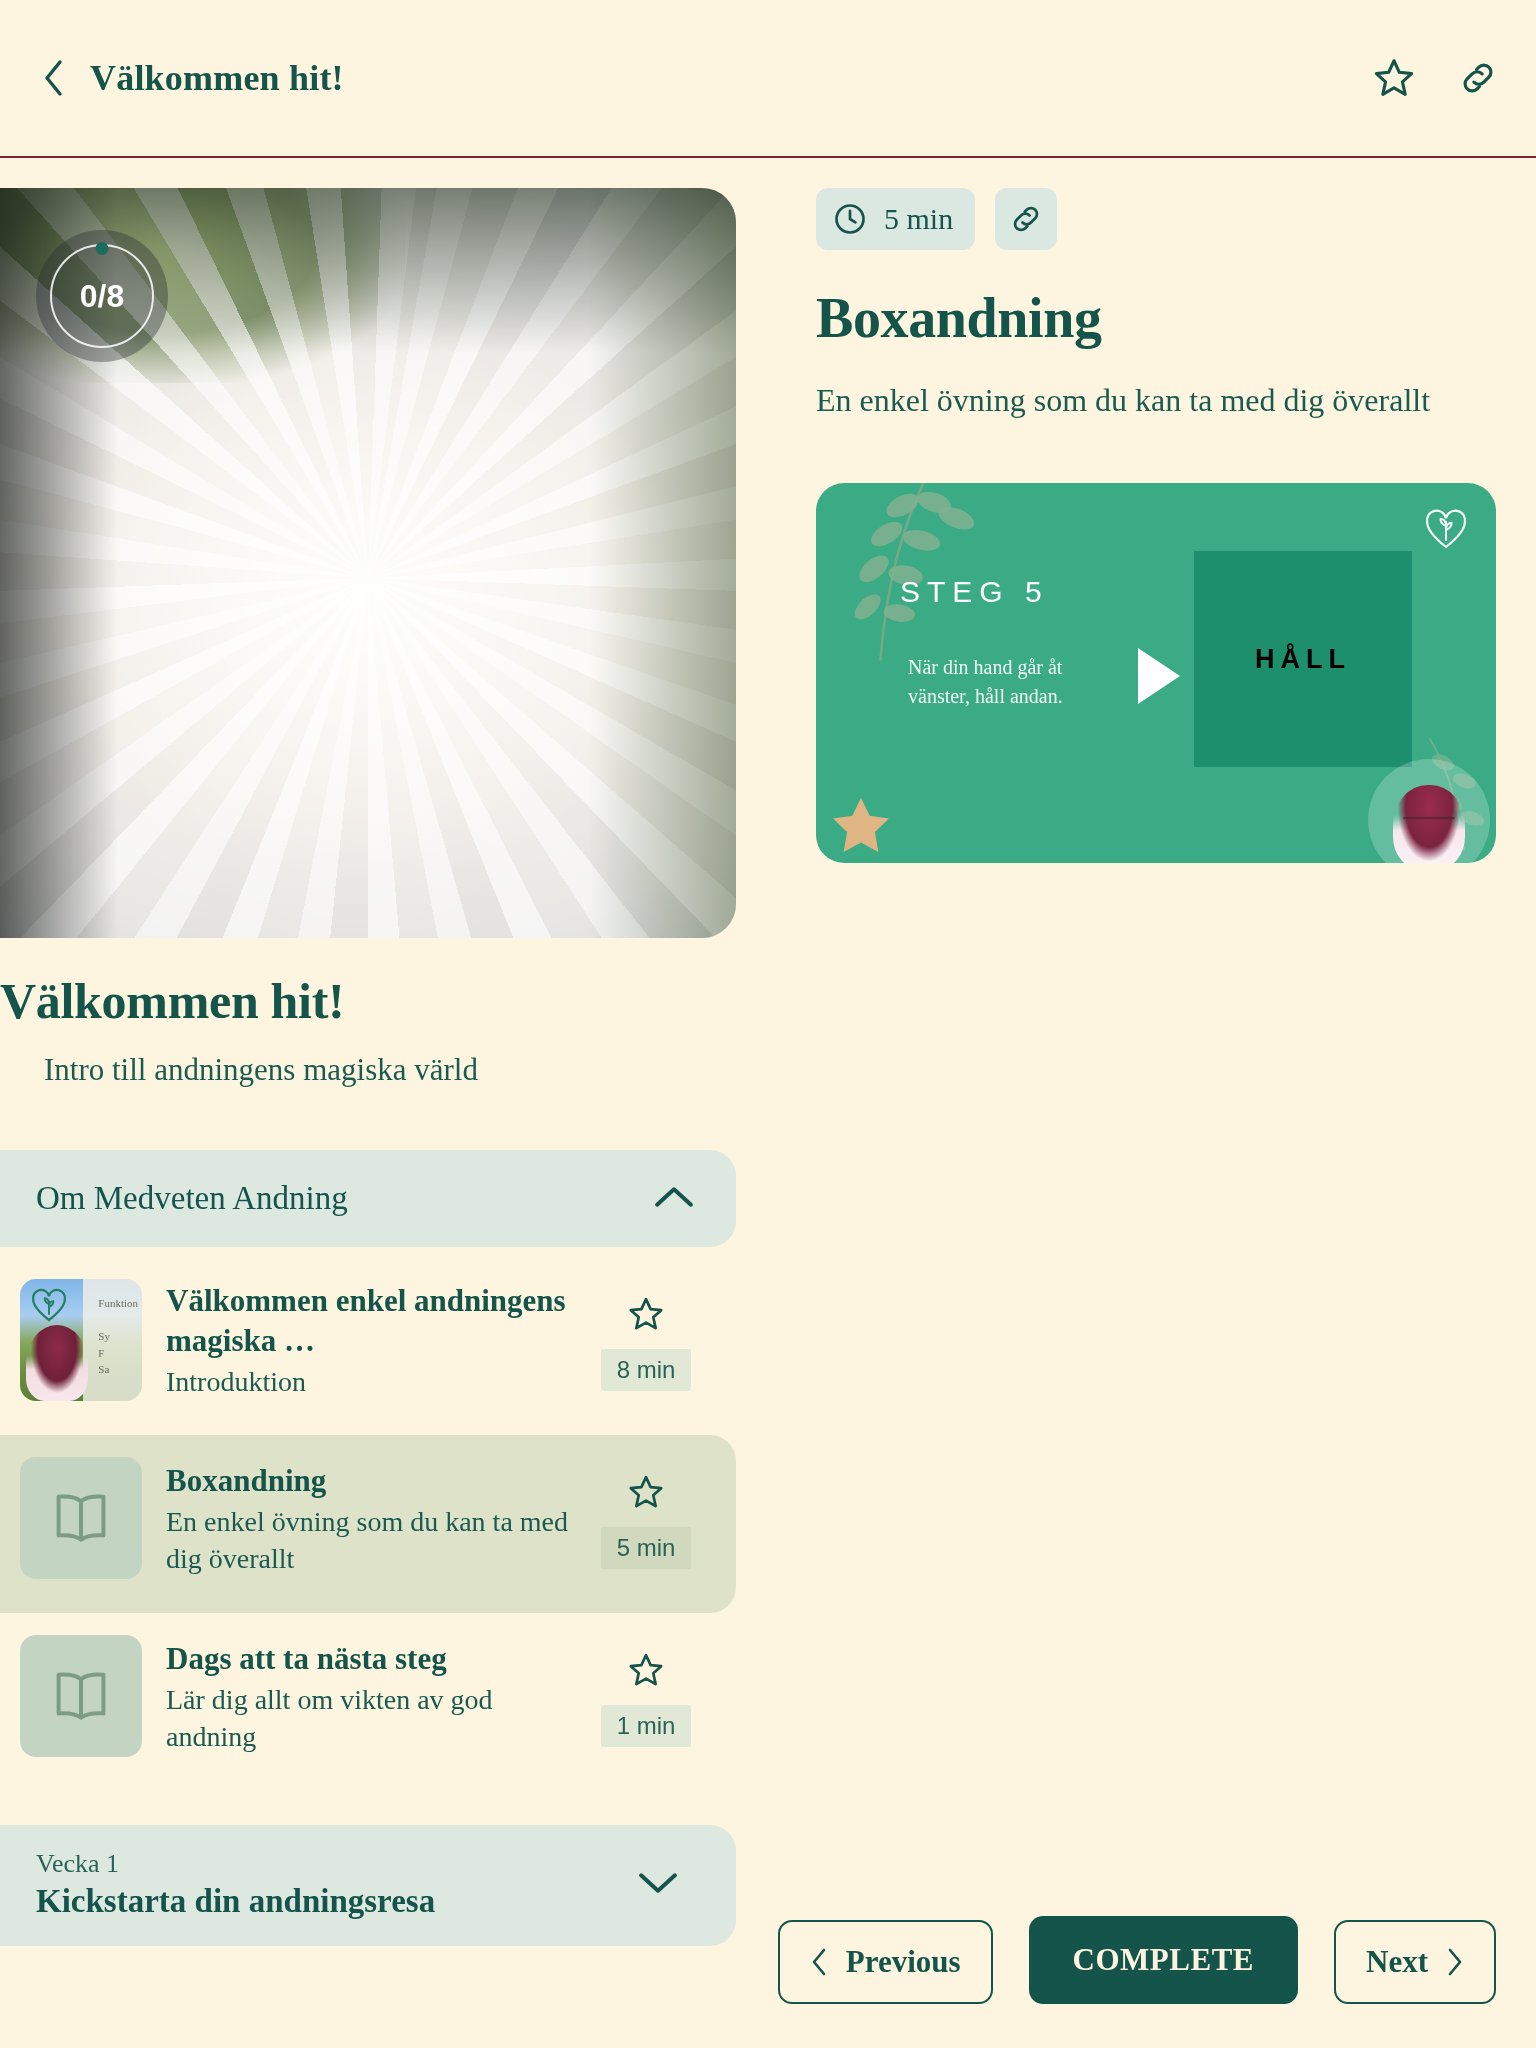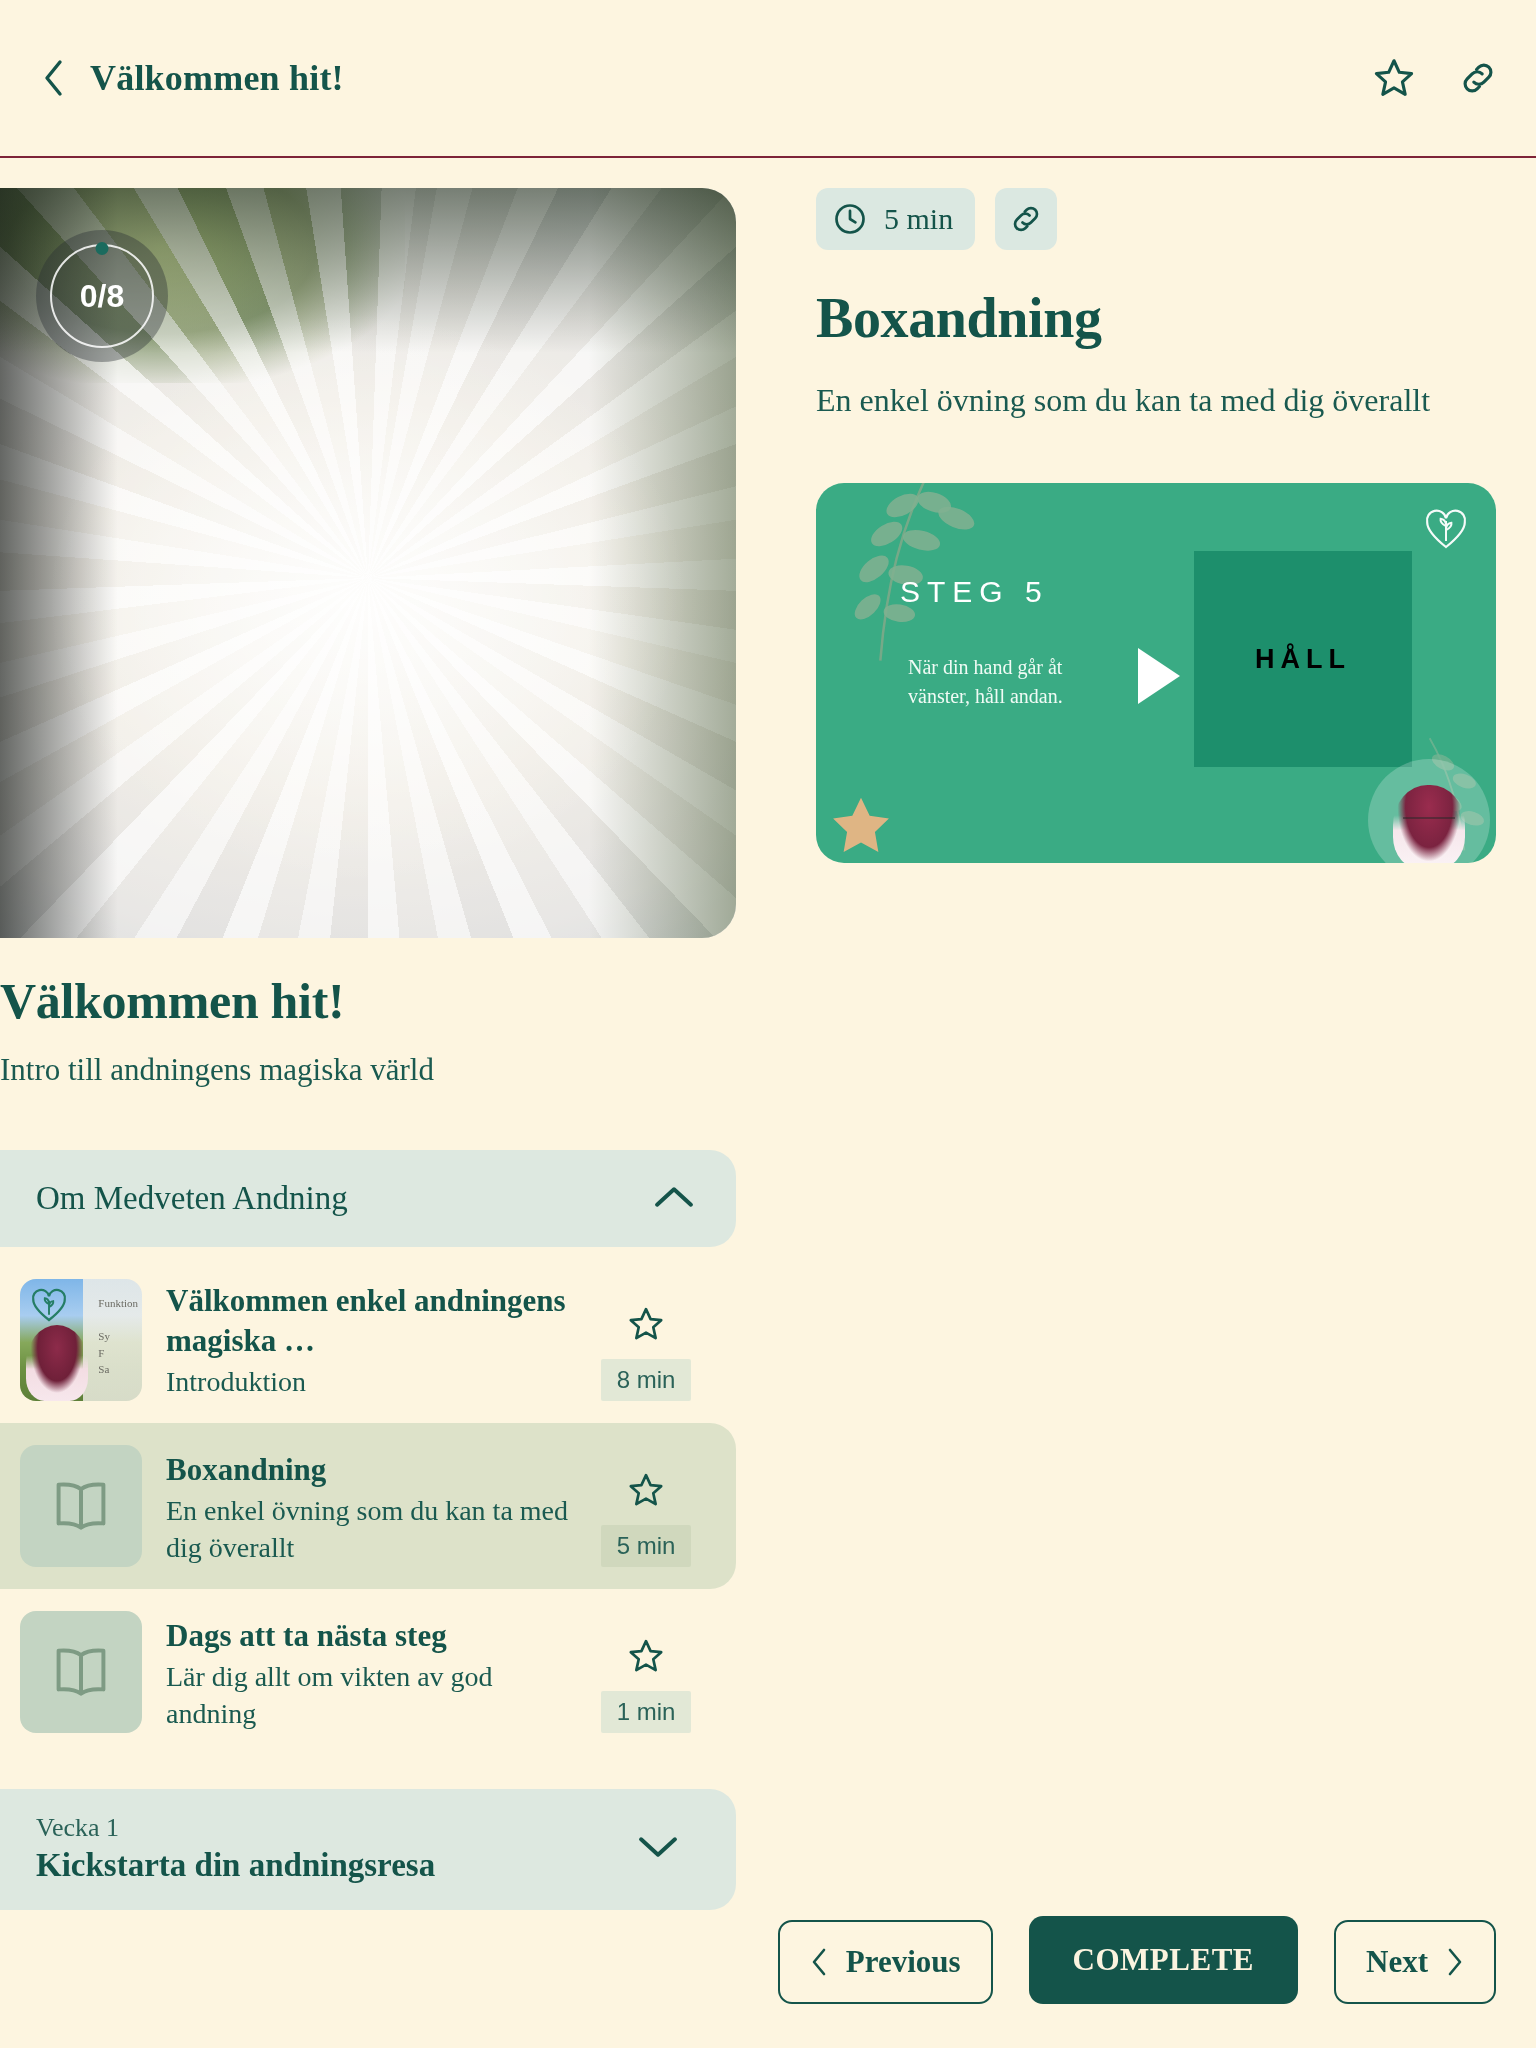--- a/index.html
+++ b/index.html
@@ -76,41 +76,41 @@
   .progress-ring .dot {
     position: absolute; left: 50%; top: 12px; width: 13px; height: 13px;
     transform: translateX(-50%); border-radius: 50%; background: #1b6b5e;
   }
   .progress-ring .label {
     position: relative; color: #ffffff; font-size: 32px; font-weight: 700;
     font-family: "Liberation Sans", sans-serif;
   }
 
   .course-title { margin: 34px 0 0 0; font-size: 50px; font-weight: 700; color: #14544a; letter-spacing:-.3px;}
-  .course-sub { margin-top: 22px; font-size: 31px; color: #1a5a50; }
+  .course-sub { margin-top: 22px; font-size: 31px; color: #1a5a50; padding-left: 44px; }
 
   
   .accordion {
     margin-top: 62px; width: 736px;
     background: #dde8e0; border-radius: 0 26px 26px 0;
     padding: 30px 42px 30px 36px;
     display: flex; align-items: center; cursor: pointer;
   }
   .accordion .acc-title { font-size: 33px; font-weight: 400; color: #14544a; }
   .accordion .acc-chev { margin-left: auto; }
 
   .acc-2 { margin-top: 34px; padding: 24px 58px 26px 36px; }
   .acc-2 .wk { font-size: 26px; color: #2a6258; margin-bottom: 4px;}
   .acc-2 .wk-title { font-size: 33px; font-weight: 700; color: #14544a; }
 
   
   .lessons { margin-top: 10px; }
   .lesson {
-    width: 736px; display: flex; align-items: flex-end;
-    padding: 22px 42px 22px 20px; gap: 24px;
+    width: 736px; display: flex; align-items: center;
+    padding: 22px 42px 34px 20px; gap: 24px;
     border-radius: 0 26px 26px 0; cursor: pointer;
   }
   .lesson.active { background: #dde2c9; }
   .lesson .thumb {
     flex: 0 0 auto; width: 122px; height: 122px; border-radius: 16px; overflow:hidden;
     background: #c3d4c2; display:flex; align-items:center; justify-content:center;
   }
   .lesson .thumb.photo {
     background:
       linear-gradient(90deg, rgba(0,0,0,0) 0 52%, rgba(242,240,232,.82) 52% 100%),

